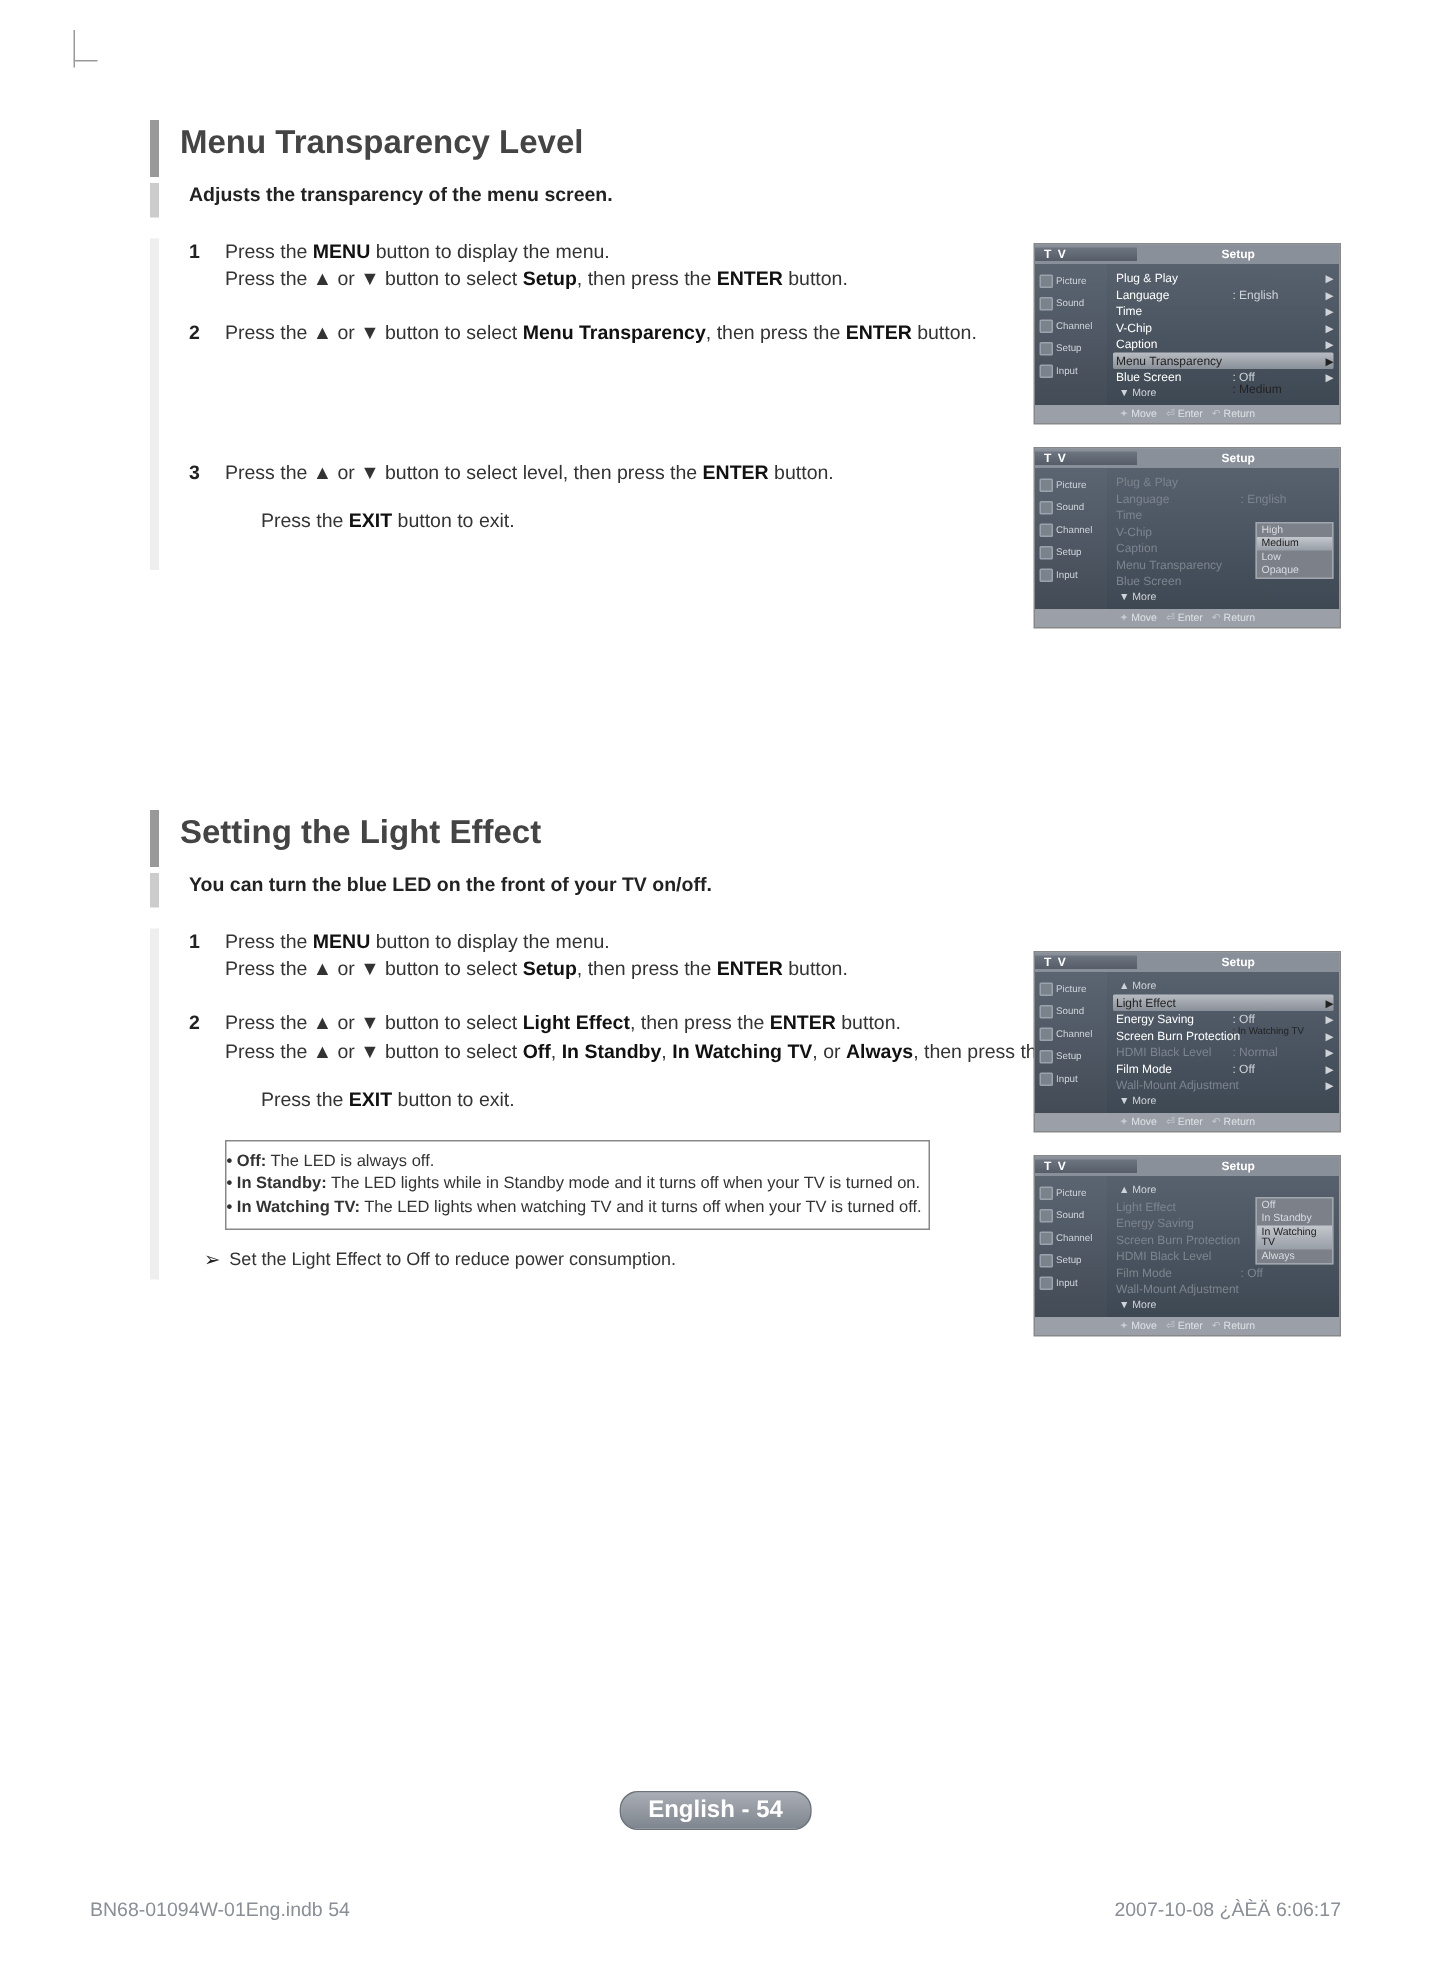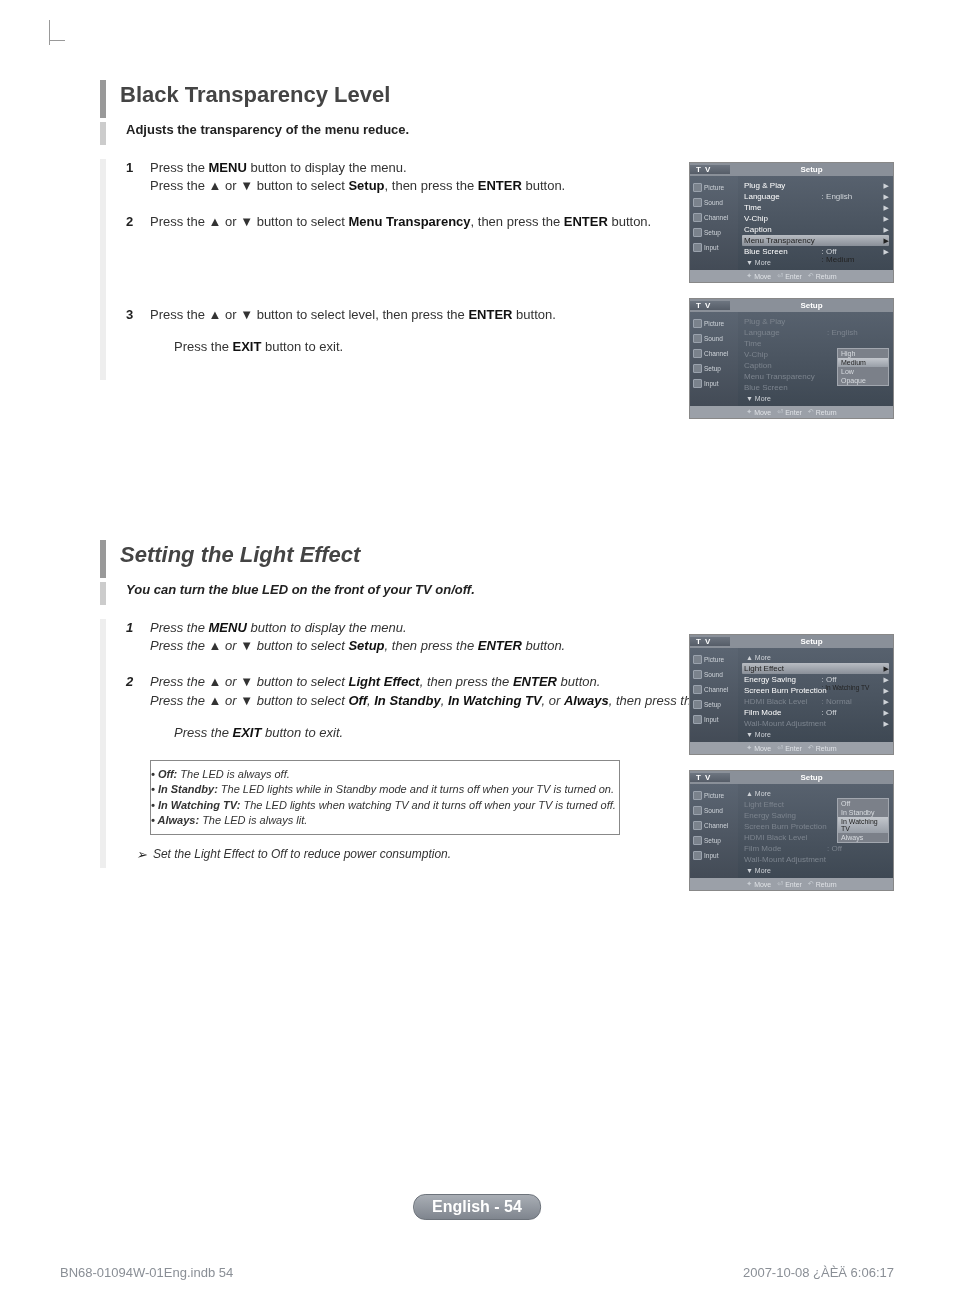--- a/index.html
+++ b/index.html
@@ -80,21 +80,21 @@
   }
   .osd-head {
     display: flex;
     height: 13px;
     background: #8a9099;
     color: #fff;
     font-weight: bold;
     align-items: center;
   }
   .osd-head .tv {
-    width: 40px;
+    width: 68px;
     padding-left: 6px;
     letter-spacing: 1px;
     background: linear-gradient(#6d7580,#565d68);
   }
   .osd-head .title { flex: 1; text-align: center; }
   .osd-body { display: flex; border-radius: 10px; }
   .osd-nav {
     width: 48px;
     background: linear-gradient(#5b6572,#434b56);
     padding: 4px 0;
@@ -196,32 +196,32 @@
   .footer {
     position: absolute;
     bottom: 30px;
     left: 60px;
     right: 60px;
     display: flex;
     justify-content: space-between;
     font-size: 13px;
     color: #8a8f96;
   }
-  .section2 { margin-top: 160px; font-style: italic; }
+  .section2 { margin-top: 160px; }
   .gap-step { height: 56px; }
 </style>
 </head>
 <body>
 
 <div class="crop-mark"></div>
 
 <div class="page">
 
-  <div class="section-title">Black Transparency Level</div>
-  <div class="section-desc">Adjusts the transparency of the menu reduce.</div>
+  <div class="section-title">Menu Transparency Level</div>
+  <div class="section-desc">Adjusts the transparency of the menu screen.</div>
 
   <div class="steps">
 
     <div class="step">
       <div class="step-num">1</div>
       <div class="step-body step-row">
         <span>Press the </span><b>MENU</b><span> button to display the menu.</span><br>
         <span>Press the ▲ or ▼ button to select </span><b>Setup</b><span>, then press the </span><b>ENTER</b><span> button.</span>
       </div>
     </div>
@@ -424,21 +424,20 @@
           <div class="extra-step">
             <span>Press the </span><b>EXIT</b><span> button to exit.</span>
           </div>
         </div>
       </div>
 
       <div class="note-box">
         <div><b>• Off:</b><span> The LED is always off.</span></div>
         <div><b>• In Standby:</b><span> The LED lights while in Standby mode and it turns off when your TV is turned on.</span></div>
         <div><b>• In Watching TV:</b><span> The LED lights when watching TV and it turns off when your TV is turned off.</span></div>
-        <div><b>• Always:</b><span> The LED is always lit.</span></div>
       </div>
 
       <div class="pointer-line">
         <span class="pointer-arrow">➢</span>
         <span>Set the Light Effect to Off to reduce power consumption.</span>
       </div>
 
     </div>
   </div>
 

